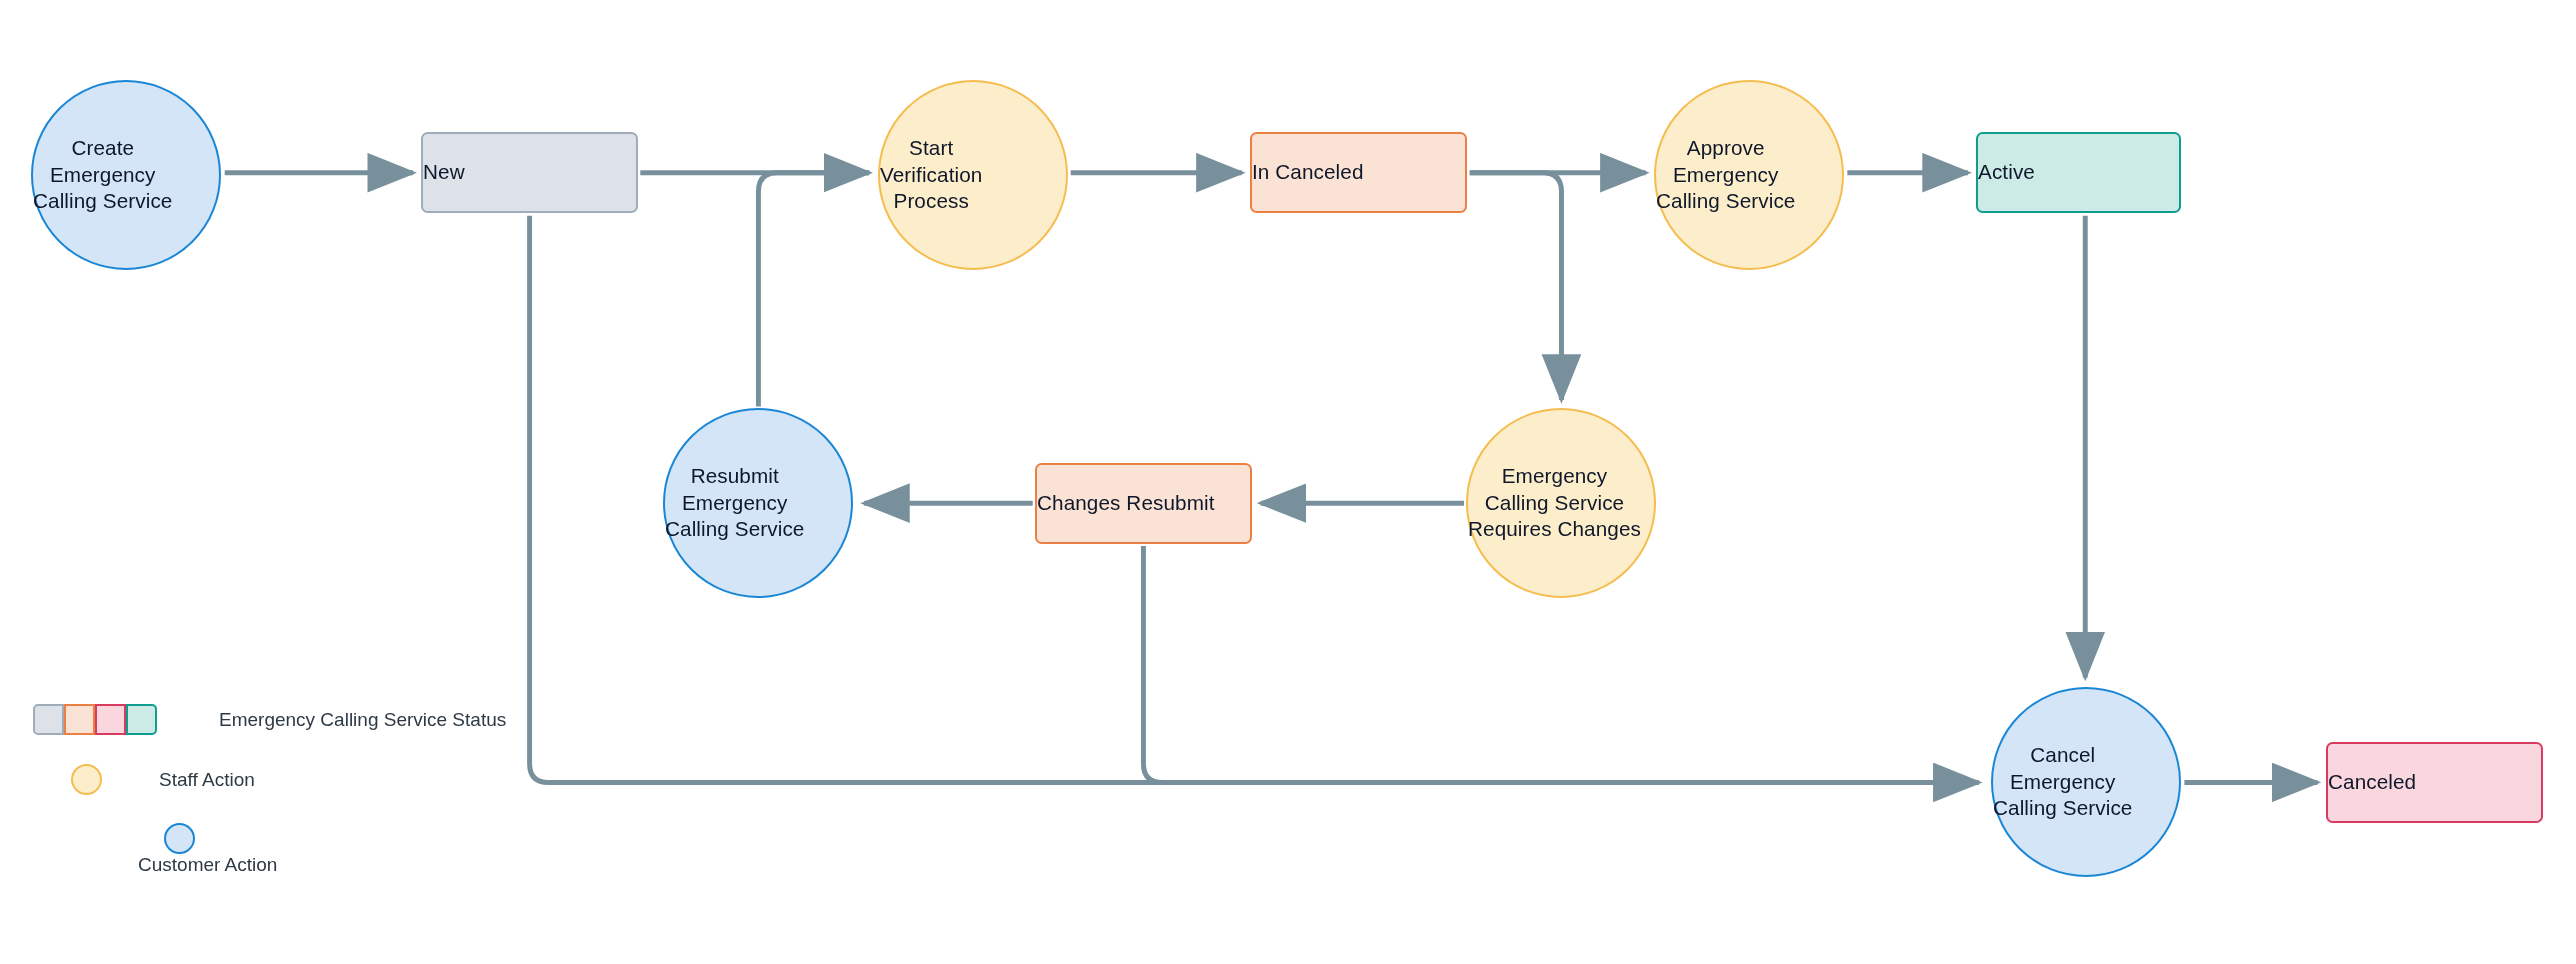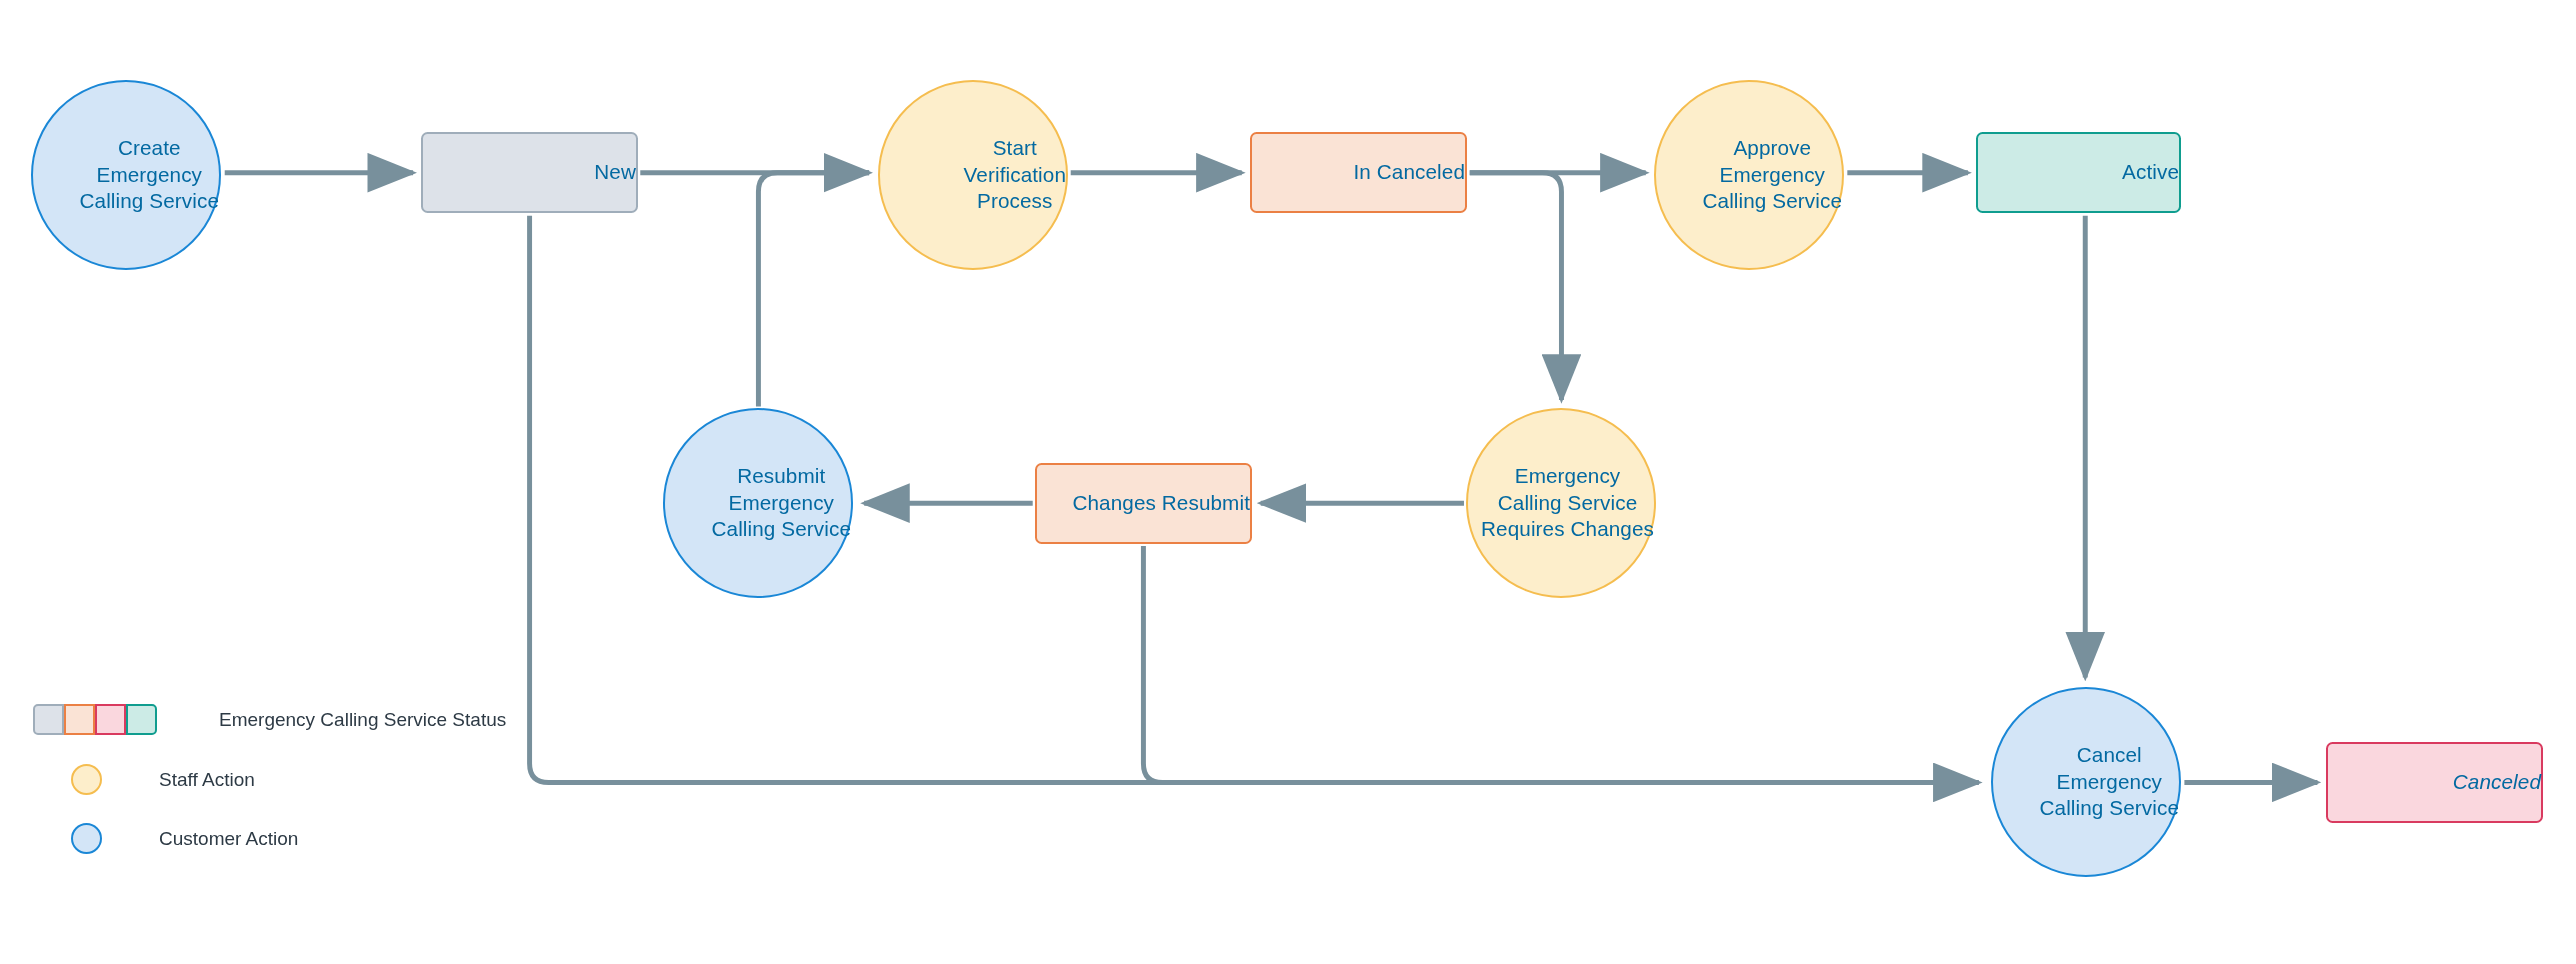--- a/index.html
+++ b/index.html
@@ -1,21 +1,21 @@
 <!DOCTYPE html>
 <html style="font-size:13.2px"><head>
 <meta charset="utf-8">
 <style>
   html,body{margin:0;padding:0;background:#ffffff;}
   body{width:2576px;height:965px;overflow:hidden;font-family:"Liberation Sans",sans-serif;}
   #stage{position:relative;width:2576px;height:965px;background:#fff;}
   svg#wires{position:absolute;left:0;top:0;width:2576px;height:965px;}
 
-  .node{position:absolute;display:flex;align-items:center;justify-content:flex-end;text-align:center;
-        box-sizing:border-box;color:#0369a1;letter-spacing:0.1px;}
+  .node{position:absolute;display:flex;align-items:center;justify-content:flex-start;text-align:center;
+        box-sizing:border-box;color:#0f172a;letter-spacing:0.1px;}
   .node .lbl{display:block;line-height:1.30;white-space:pre-line;}
 
   .circle{border-radius:50%;border-width:2.5px;border-style:solid;font-size:20.7px;}
   .rect{border-radius:6.6px;border-width:2.5px;border-style:solid;font-size:20.7px;}
 
   .c-customer{background:#d3e5f7;border-color:#1a87d6;}
   .c-staff{background:#fdeecb;border-color:#f5bd4f;}
 
   .r-new{background:#dde2e9;border-color:#9fadba;}
   .r-process{background:#fae3d5;border-color:#eb8044;}
@@ -122,41 +122,41 @@
 Calling Service
 Requires Changes</span>
   </div>
 
   <div class="node circle c-customer" style="left:1991px;top:687px;width:190px;height:190px;">
     <span class="lbl">Cancel
 Emergency
 Calling Service</span>
   </div>
 
-  <div class="node rect r-canceled" style="left:2326px;top:742px;width:217px;height:81px;font-style:italic;">
+  <div class="node rect r-canceled" style="left:2326px;top:742px;width:217px;height:81px;">
     <span class="lbl">Canceled</span>
   </div>
 
   <div id="legend">
 
     <div class="lg-row" style="left:33px;top:704px;">
       <span class="sw-strip">
         <span class="sw sw-gray"></span>
         <span class="sw sw-orange"></span>
         <span class="sw sw-pink"></span>
         <span class="sw sw-teal"></span>
       </span>
       <span class="lg-text" style="margin-left:62px;">Emergency Calling Service Status</span>
     </div>
 
     <div class="lg-row" style="left:71px;top:764px;">
       <span class="lg-circle c-staff"></span>
       <span class="lg-text" style="margin-left:57px;">Staff Action</span>
     </div>
 
-    <div class="lg-row" style="left:71px;top:823px;">
+    <div class="lg-row" style="left:81px;top:823px;flex-direction:column;">
       <span class="lg-circle c-customer"></span>
       <span class="lg-text" style="margin-left:57px;">Customer Action</span>
     </div>
 
   </div>
 </div>
 
 
 </body></html>

